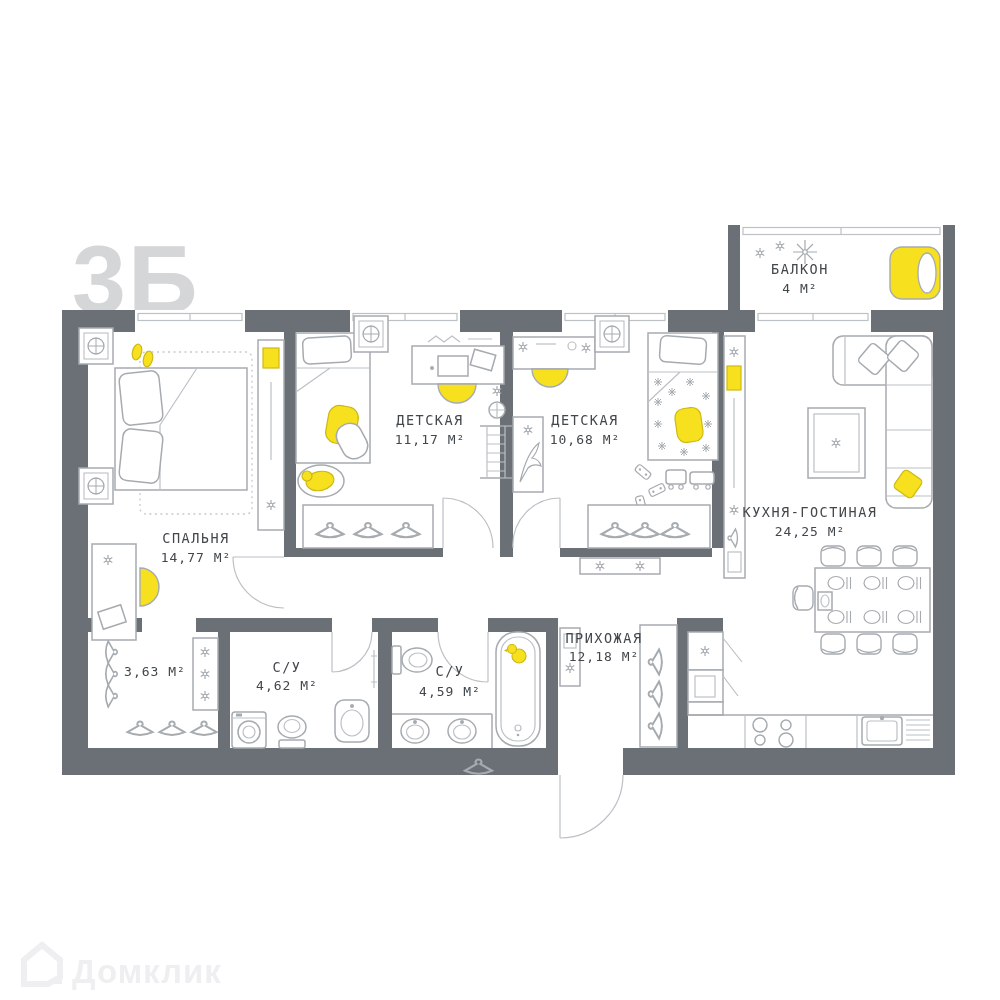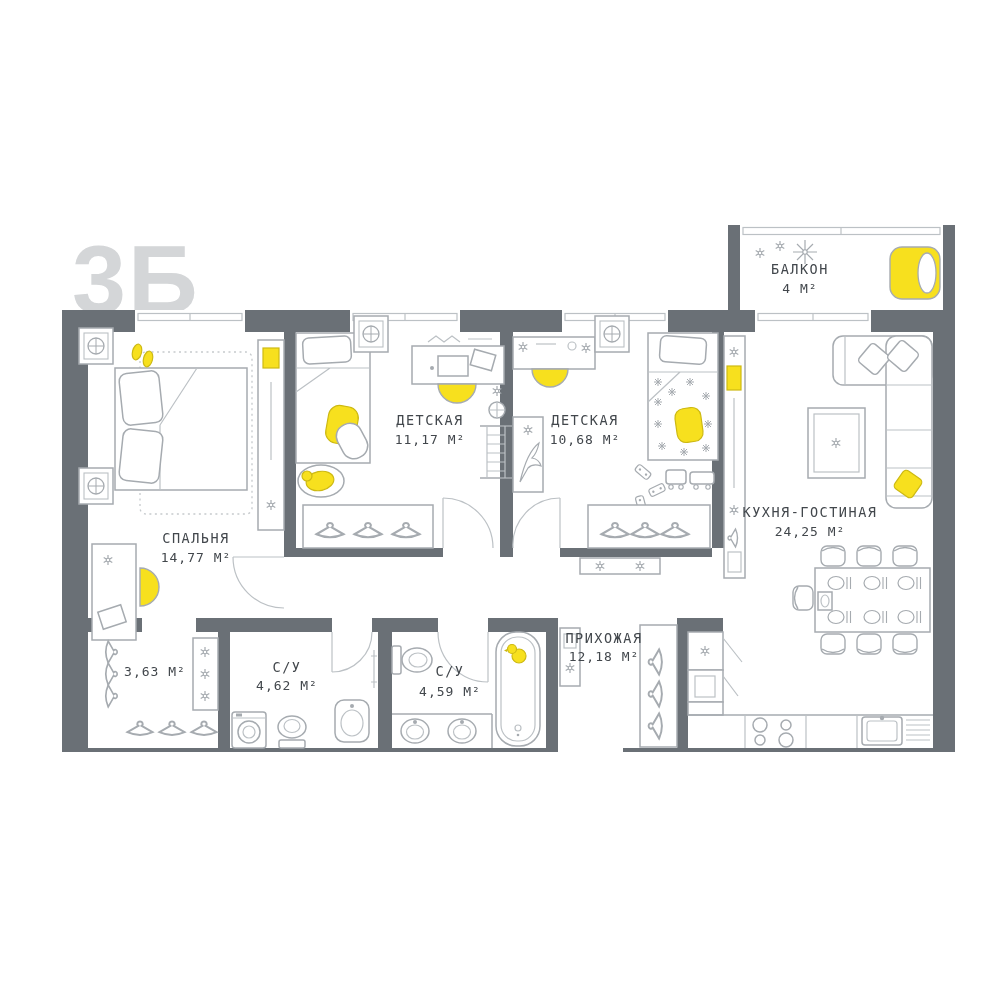--- a/index.html
+++ b/index.html
@@ -1,16 +1,16 @@
 <!DOCTYPE html>
 <html><head>
 <meta charset="utf-8">
 <style>
   html,body{margin:0;padding:0;background:#fff;}
-  .stage{position:relative;width:1000px;height:752px;background:#fff;overflow:hidden;}
+  .stage{position:relative;width:1000px;height:1000px;background:#fff;overflow:hidden;}
   .wall{fill:#6a7076;}
   .fw{fill:#fff;stroke:#a6abb0;stroke-width:1.5;}
   .ln{fill:none;stroke:#a6abb0;stroke-width:1.5;}
   .ln2{fill:none;stroke:#bcc1c5;stroke-width:1.2;}
   .y{fill:#f7e01e;stroke:#cdb913;stroke-width:1.2;}
   .yl{fill:#f7e01e;stroke:#a6abb0;stroke-width:1.4;}
   .dash{fill:none;stroke:#c6cacd;stroke-width:1.3;stroke-dasharray:2 3.5;}
   .lbl{font-family:"DejaVu Sans Mono",monospace;font-size:13.5px;fill:#42474c;letter-spacing:1.5px;text-anchor:middle;}
   .lbl2{font-family:"DejaVu Sans Mono",monospace;font-size:13px;fill:#42474c;letter-spacing:1px;text-anchor:middle;}
   .mark{font-family:"Liberation Sans",sans-serif;font-weight:bold;font-size:97px;fill:#d4d6d8;letter-spacing:2px;}

